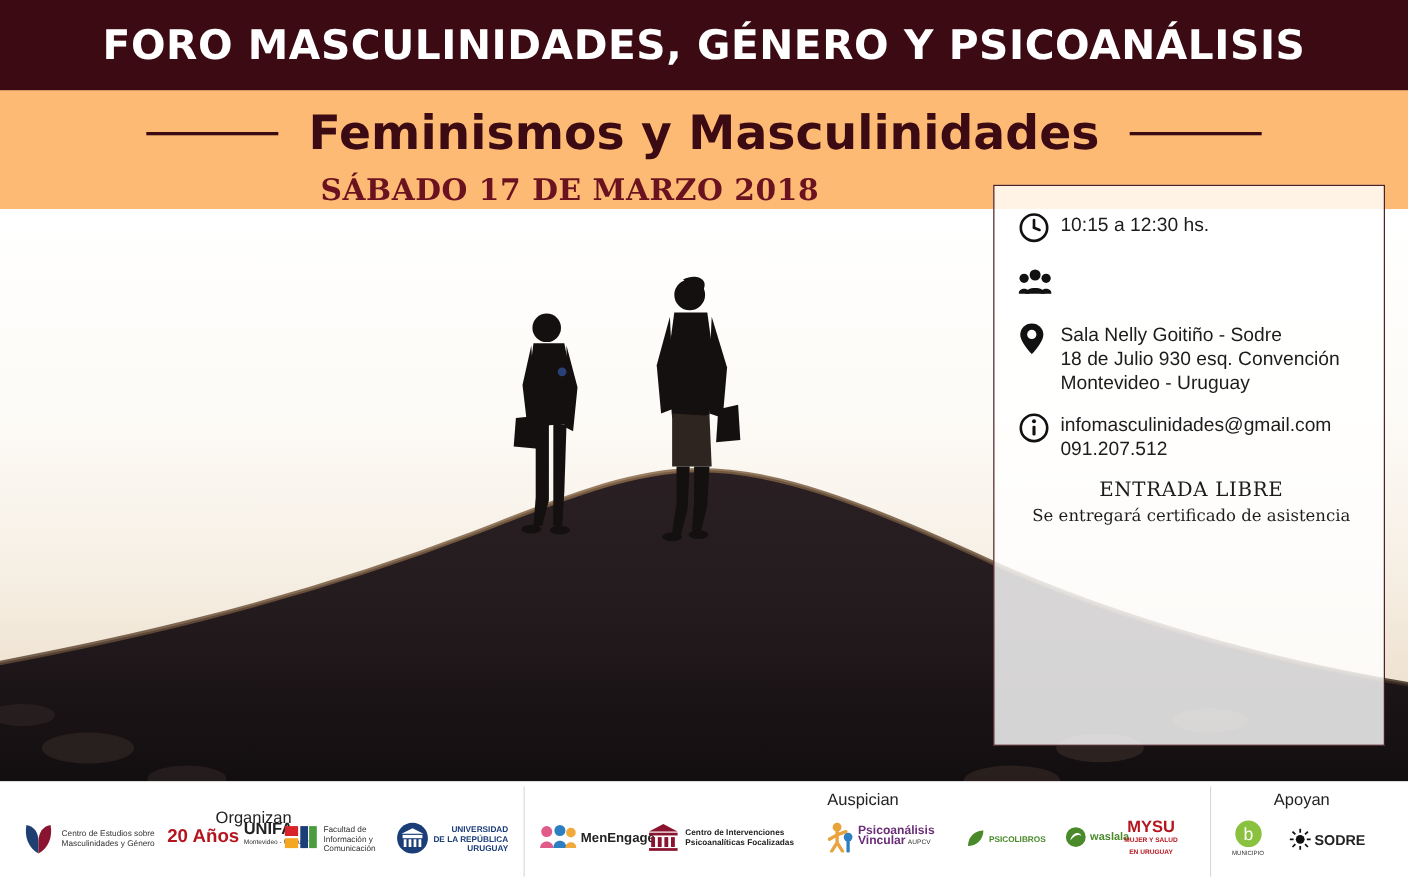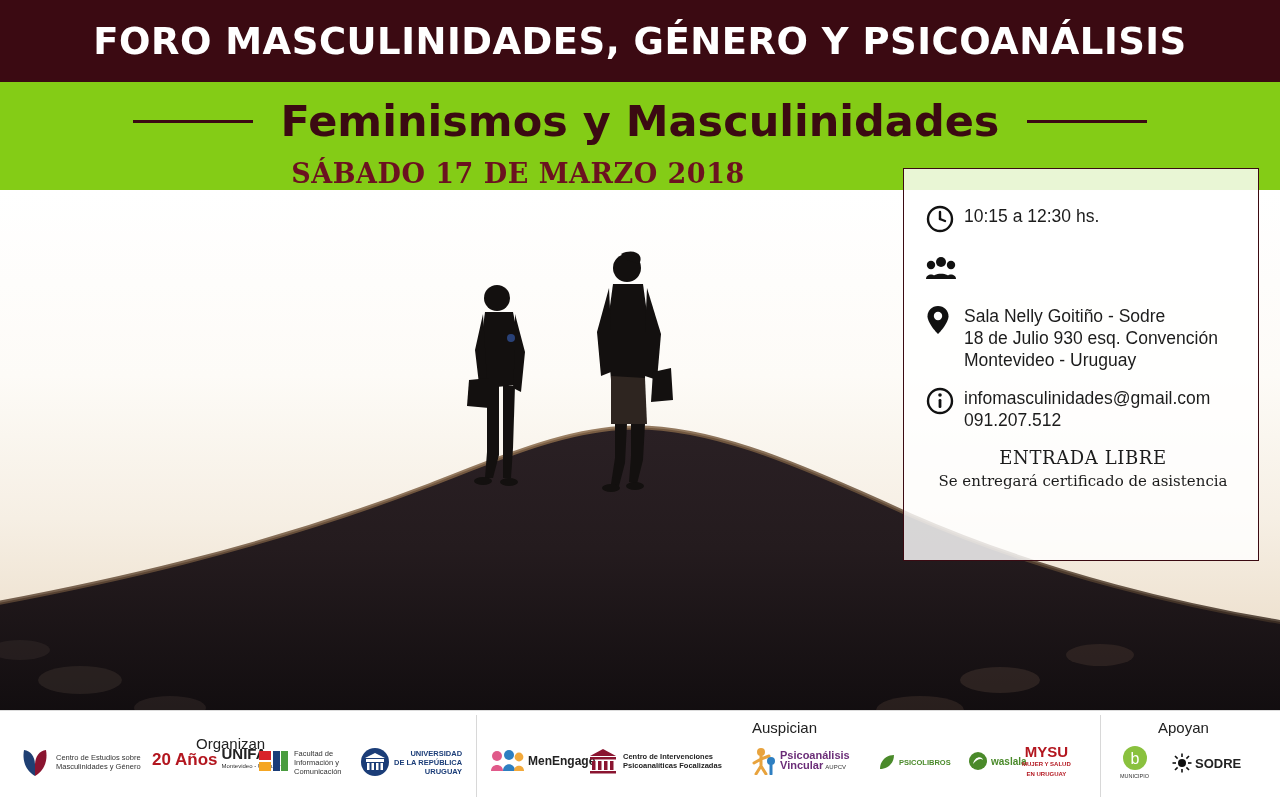--- a/index.html
+++ b/index.html
@@ -5,21 +5,21 @@
   * { box-sizing: border-box; margin: 0; padding: 0; }
   html, body {
     width: 1280px; height: 800px;
     font-family: "Liberation Sans", sans-serif;
     background: #ffffff;
     overflow: hidden;
   }
   .poster {
     position: relative;
     width: 1280px; height: 800px;
-    background: #84cc16;
+    background: #fdba74;
   }
 
   
   .banner {
     position: absolute; top: 0; left: 0;
     width: 1280px; height: 82px;
     background: #3b0a12;
     display: flex; align-items: center; justify-content: center;
   }
   .banner-title {
@@ -73,24 +73,24 @@
   .dune {
     position: absolute; left: -40px; bottom: -10px;
     width: 1360px; height: 420px;
   }
   .dune svg { display: block; width: 100%; height: 100%; }
 
   
   .info-box {
     position: absolute;
     left: 903px; top: 168px;
-    width: 356px; height: 393px;
+    width: 356px; height: 510px;
     border: 1px solid #3b0a12;
     background: rgba(255,255,255,0.82);
-    padding: 36px 18px 10px 22px;
+    padding: 24px 18px 10px 22px;
   }
   .info-row {
     display: flex; align-items: flex-start;
     margin-bottom: 16px;
   }
   .ic {
     width: 38px; min-width: 38px; height: 34px;
     display: flex; align-items: flex-start; justify-content: flex-start;
     color: #1c1c1c;
   }

